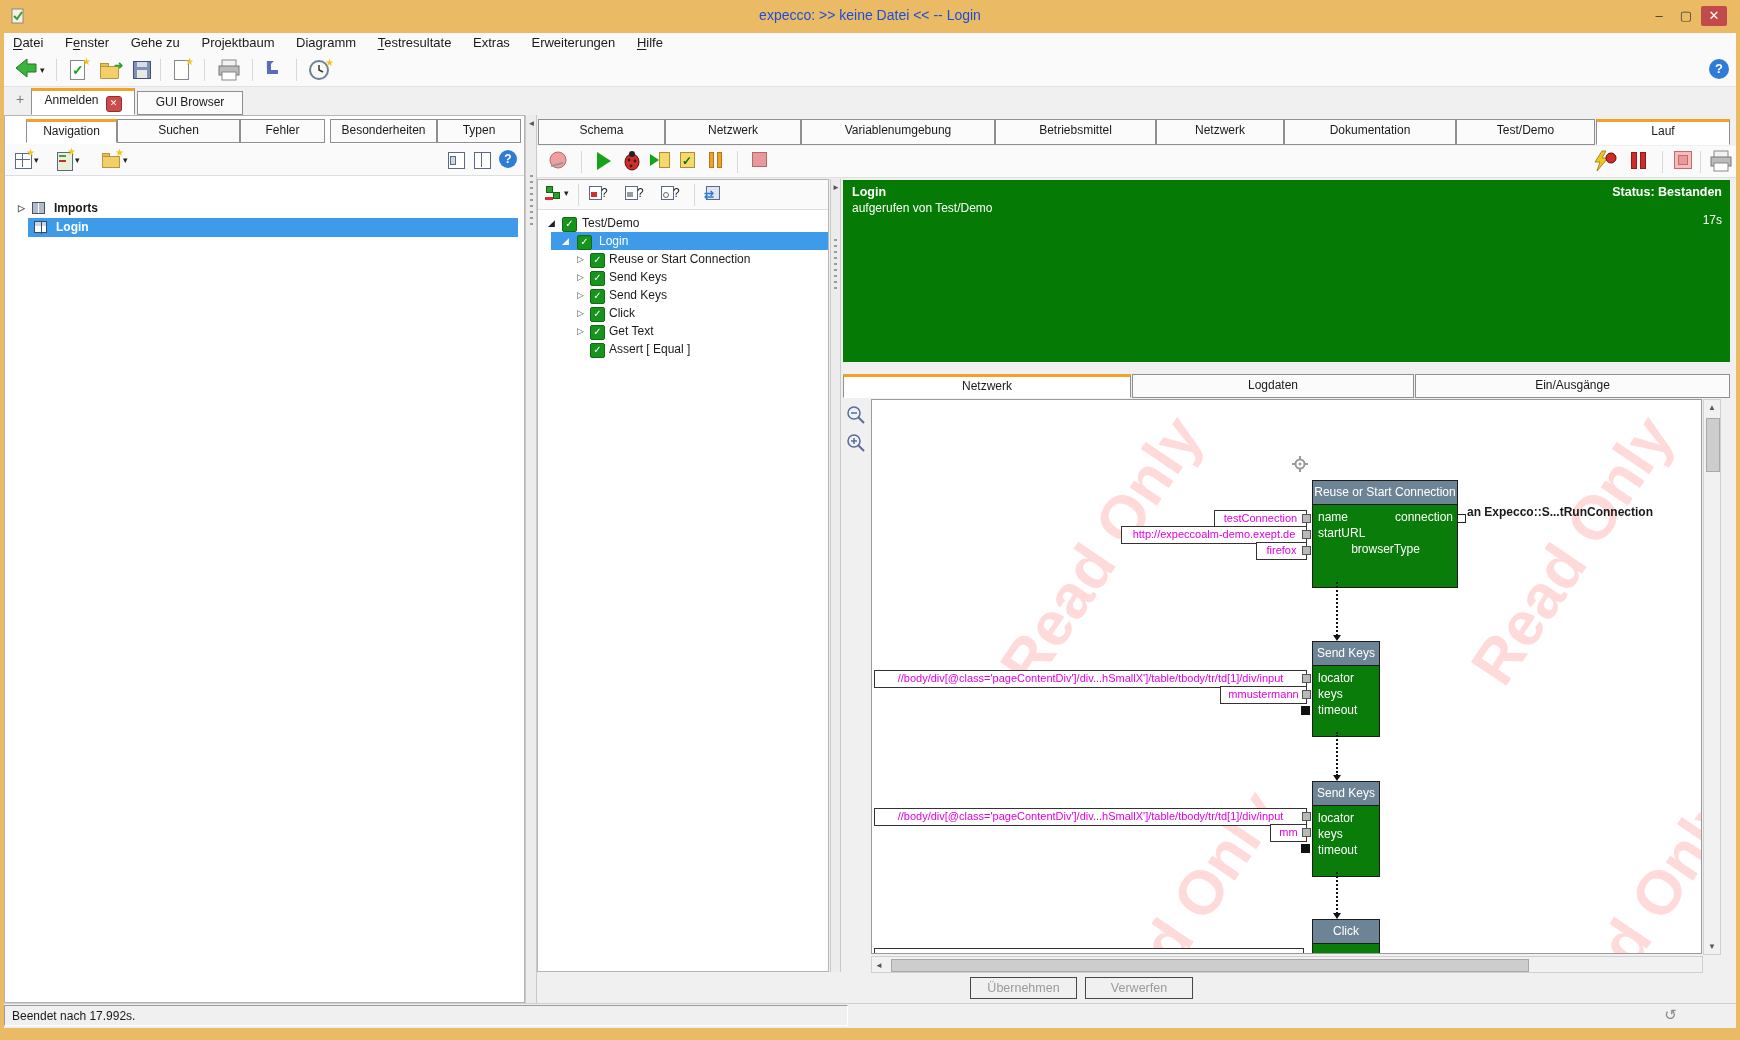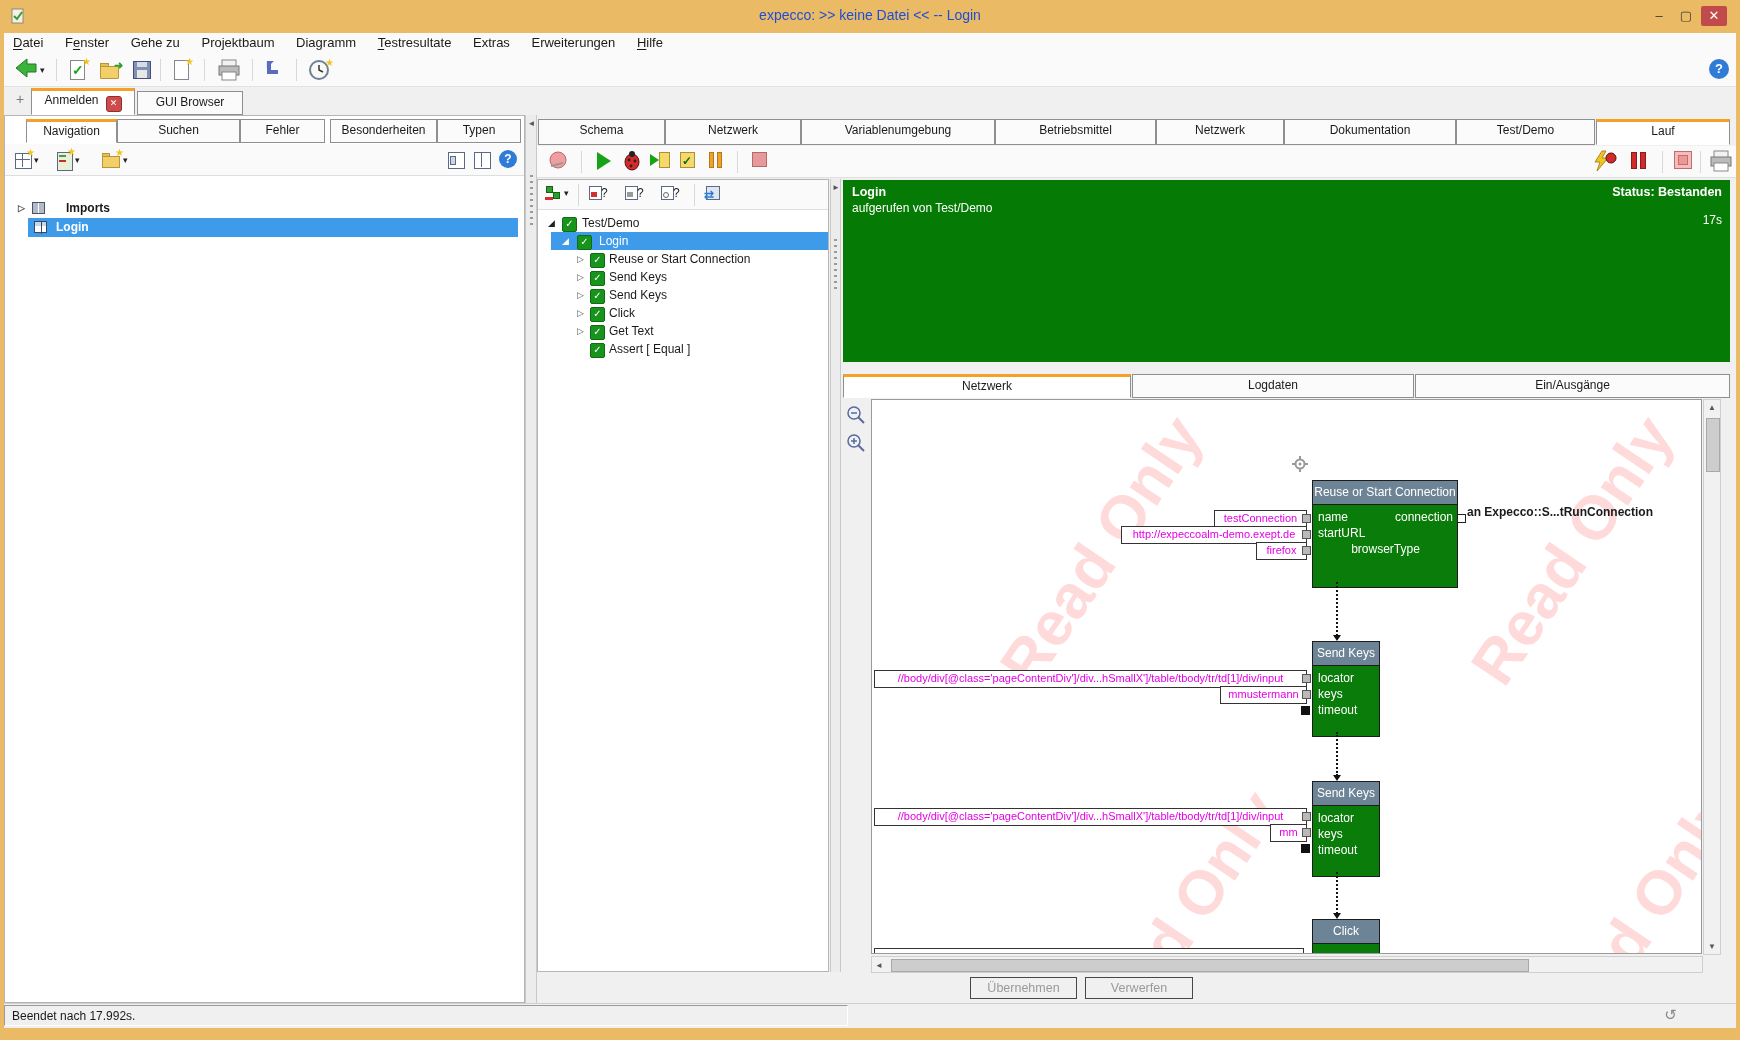--- a/index.html
+++ b/index.html
@@ -190,21 +190,21 @@
     <span class="ti" style="left:466px;top:3px;">
       <span class="minigrid" style="left:3px;top:5px;width:15px;height:15px;"></span>
       <span class="abs" style="left:10px;top:5px;width:1px;height:15px;background:#5a6a84;"></span>
     </span>
     <span class="abs" style="left:494px;top:6px;width:18px;height:18px;background:#2f7bd6;border-radius:50%;color:#fff;text-align:center;line-height:18px;font-size:12px;font-weight:bold;">?</span>
   </div>
 
   <div class="trow" style="left:14px;top:199px;width:500px;font-weight:bold;">
     <span class="exp" style="left:4px;">▷</span>
     <span class="abs" style="left:18px;top:3px;width:13px;height:12px;background:linear-gradient(90deg,#b3bbc8 45%,#fff 45%,#fff 55%,#b3bbc8 55%);border:1px solid #4a5360;"></span>
-    <span style="margin-left:52px;">Imports</span>
+    <span style="margin-left:40px;">Imports</span>
   </div>
   <div class="trow sel" style="left:28px;top:218px;width:490px;font-weight:bold;">
     <span class="abs" style="left:6px;top:3px;width:13px;height:12px;background:#fff;border:1px solid #3a4a66;box-shadow:inset 0 4px 0 #c9d6ea;">
       <span class="abs" style="left:6px;top:0;width:1px;height:12px;background:#3a4a66;"></span>
     </span>
     <span style="margin-left:28px;">Login</span>
   </div>
 
   <div class="abs" style="left:525px;top:115px;width:12px;height:888px;background:#ececec;border-left:1px solid #c9c9c9;border-right:1px solid #c9c9c9;">
     <span class="abs sbarrow" style="left:1px;top:4px;width:9px;">◄</span>

